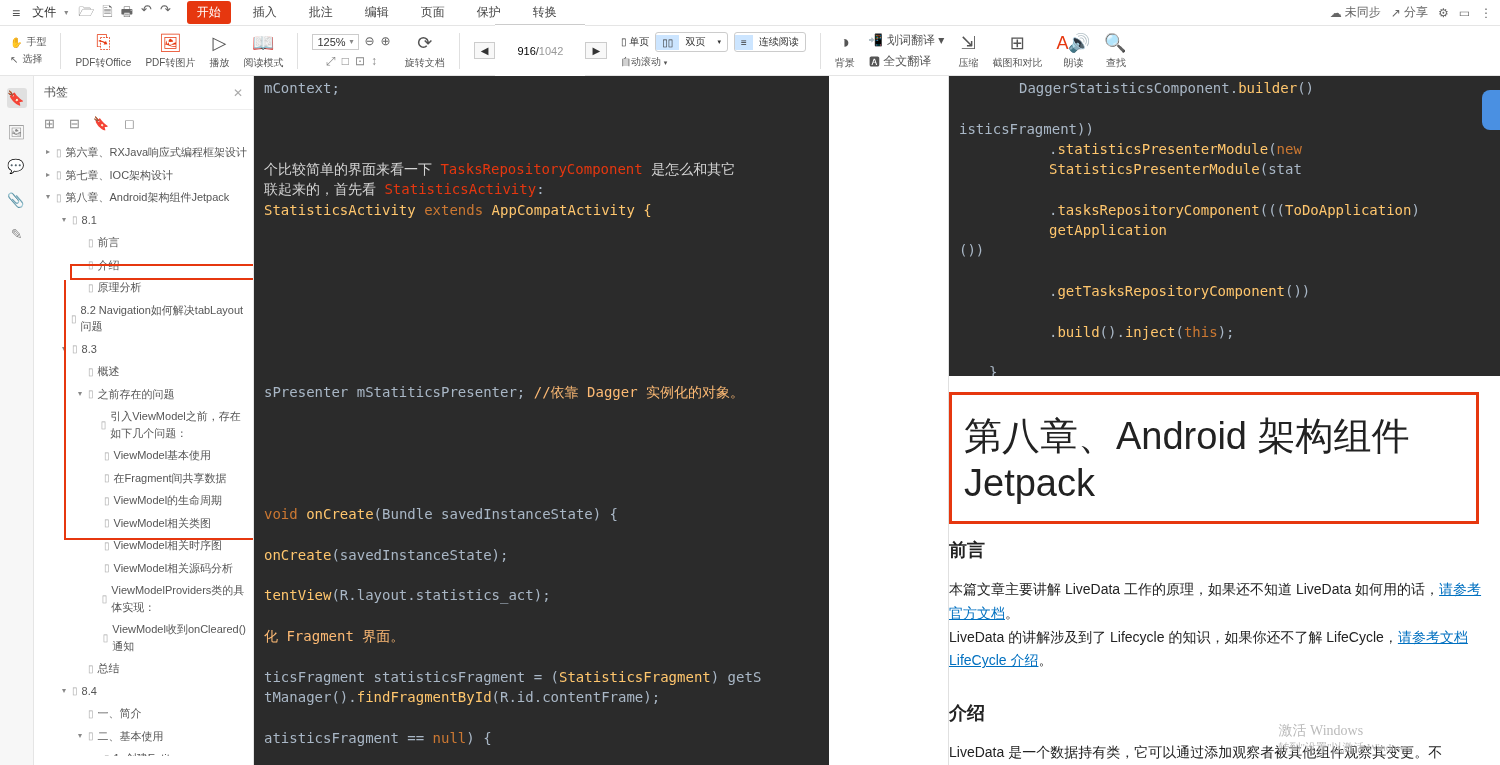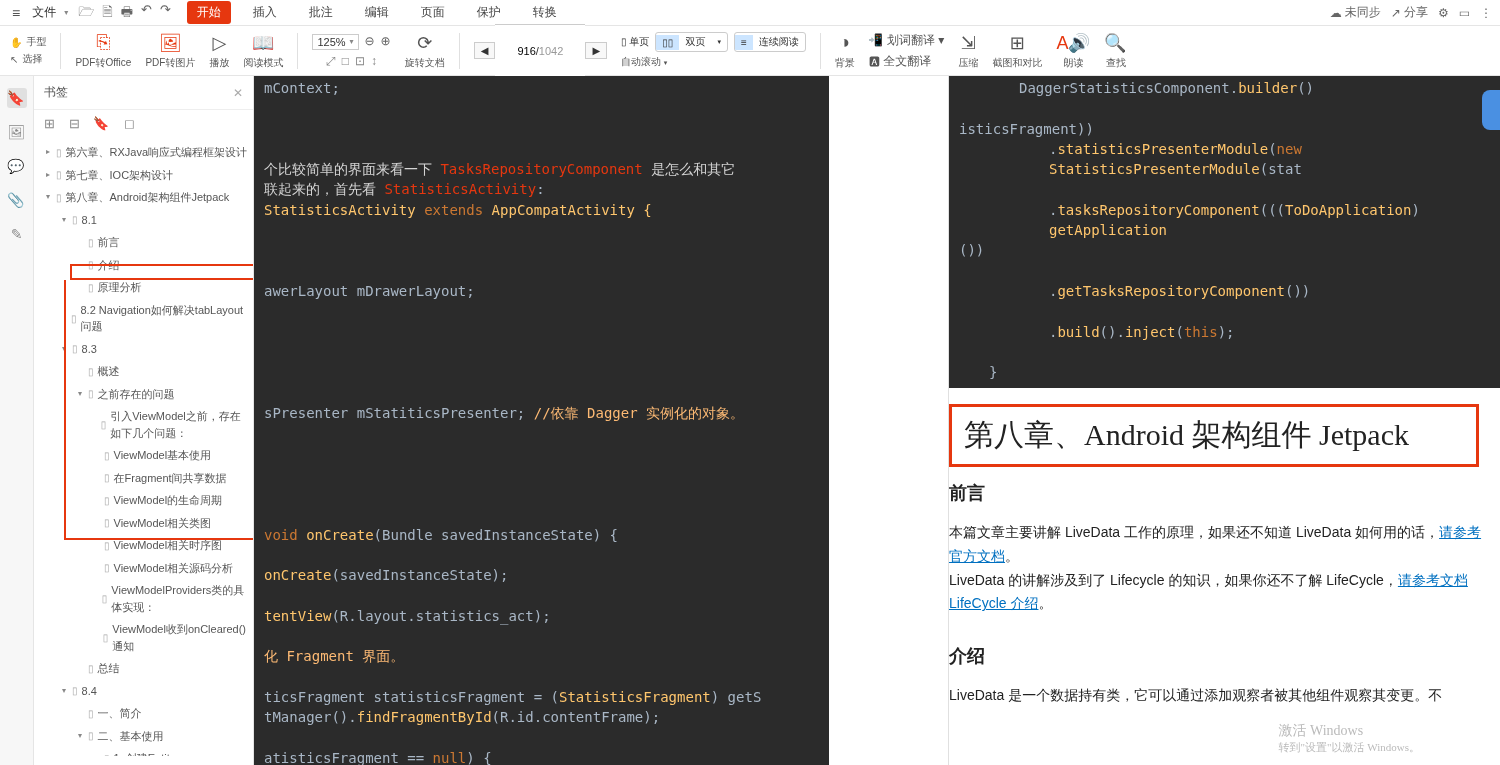--- a/index.html
+++ b/index.html
@@ -57,21 +57,21 @@
   .redbox1 { position: absolute; left: 36px; top: 188px; width: 204px; height: 16px; border: 2px solid #e6370f; pointer-events: none; z-index: 5; }
   .redbox2 { position: absolute; left: 30px; top: 204px; width: 214px; height: 260px; border: 2px solid #e6370f; border-top: none; pointer-events: none; z-index: 5; }
 
   
   .content { position: absolute; left: 254px; top: 76px; right: 0; bottom: 0; background: #fff; display: flex; }
   .page-left { width: 575px; background: #2b2b2b; padding: 2px 10px; overflow: hidden; color: #a9b7c6; font-family: Consolas, monospace; font-size: 14px; line-height: 1.45; position: relative; }
   .page-gap { width: 120px; background: #fff; border-right: 1px solid #e0e0e0; }
   .page-right { flex: 1; background: #fff; display: flex; flex-direction: column; overflow: hidden; }
   .page-right .codebox { background: #2b2b2b; color: #a9b7c6; font-family: Consolas, monospace; font-size: 14px; line-height: 1.45; padding: 2px 10px; height: 312px; overflow: hidden; }
   .page-right .text { padding: 10px 14px 0 0; font-size: 16px; color: #222; }
-  .page-right .chapter-title { font-size: 30px; font-family: Liberation Serif, serif; padding: 8px 12px; }
+  .page-right .chapter-title { font-size: 38px; font-family: Liberation Sans, sans-serif; padding: 16px 12px; }
   .page-right .chapter-box { border: 3px solid #e6370f; margin: 6px 0 14px 0; width: 530px; }
   .page-right .sec-title { font-size: 22px; margin: 6px 0 18px 0; }
   .page-right .sec-title .num { color: #222; font-weight: bold; margin-right: 18px; }
   .page-right .sec-title .blue { color: #0070c0; font-weight: bold; }
   .page-right .h3 { font-size: 18px; font-weight: bold; margin: 10px 0 16px 0; color: #222; }
   .page-right .para { font-size: 14px; line-height: 1.7; color: #222; }
   .page-right .para .link { color: #0070c0; text-decoration: underline; }
 
   
   .kw { color: #cc7832; }
@@ -359,21 +359,20 @@
 </div>
 
 <div class="content">
   <div class="page-left">
     <div><span class="txt">mContext;</span></div>
     <br><br><br>
     <div><span class="white">个比较简单的界面来看一下 </span><span class="cnred">TasksRepositoryComponent</span><span class="white"> 是怎么和其它</span></div>
     <div><span class="white">联起来的，首先看 </span><span class="cnred">StatisticsActivity</span><span>:</span></div>
     <div><span class="yellow">StatisticsActivity </span><span class="kw">extends </span><span class="yellow">AppCompatActivity {</span></div>
     <br><br><br>
-    <div><span class="txt">awerLayout mDrawerLayout;</span></div>
     <br><br><br><br><br>
     <div><span class="txt">sPresenter </span><span class="txt">mStatiticsPresenter; </span><span class="cm">//依靠 Dagger 实例化的对象。</span></div>
     <br><br><br><br><br>
     <div><span class="kw">void </span><span class="mcall">onCreate</span><span class="txt">(Bundle savedInstanceState) {</span></div>
     <br>
     <div><span class="mcall">onCreate</span><span class="txt">(savedInstanceState);</span></div>
     <br>
     <div><span class="mcall">tentView</span><span class="txt">(R.layout.statistics_act);</span></div>
     <br>
     <div><span class="cm">化 Fragment 界面。</span></div>

